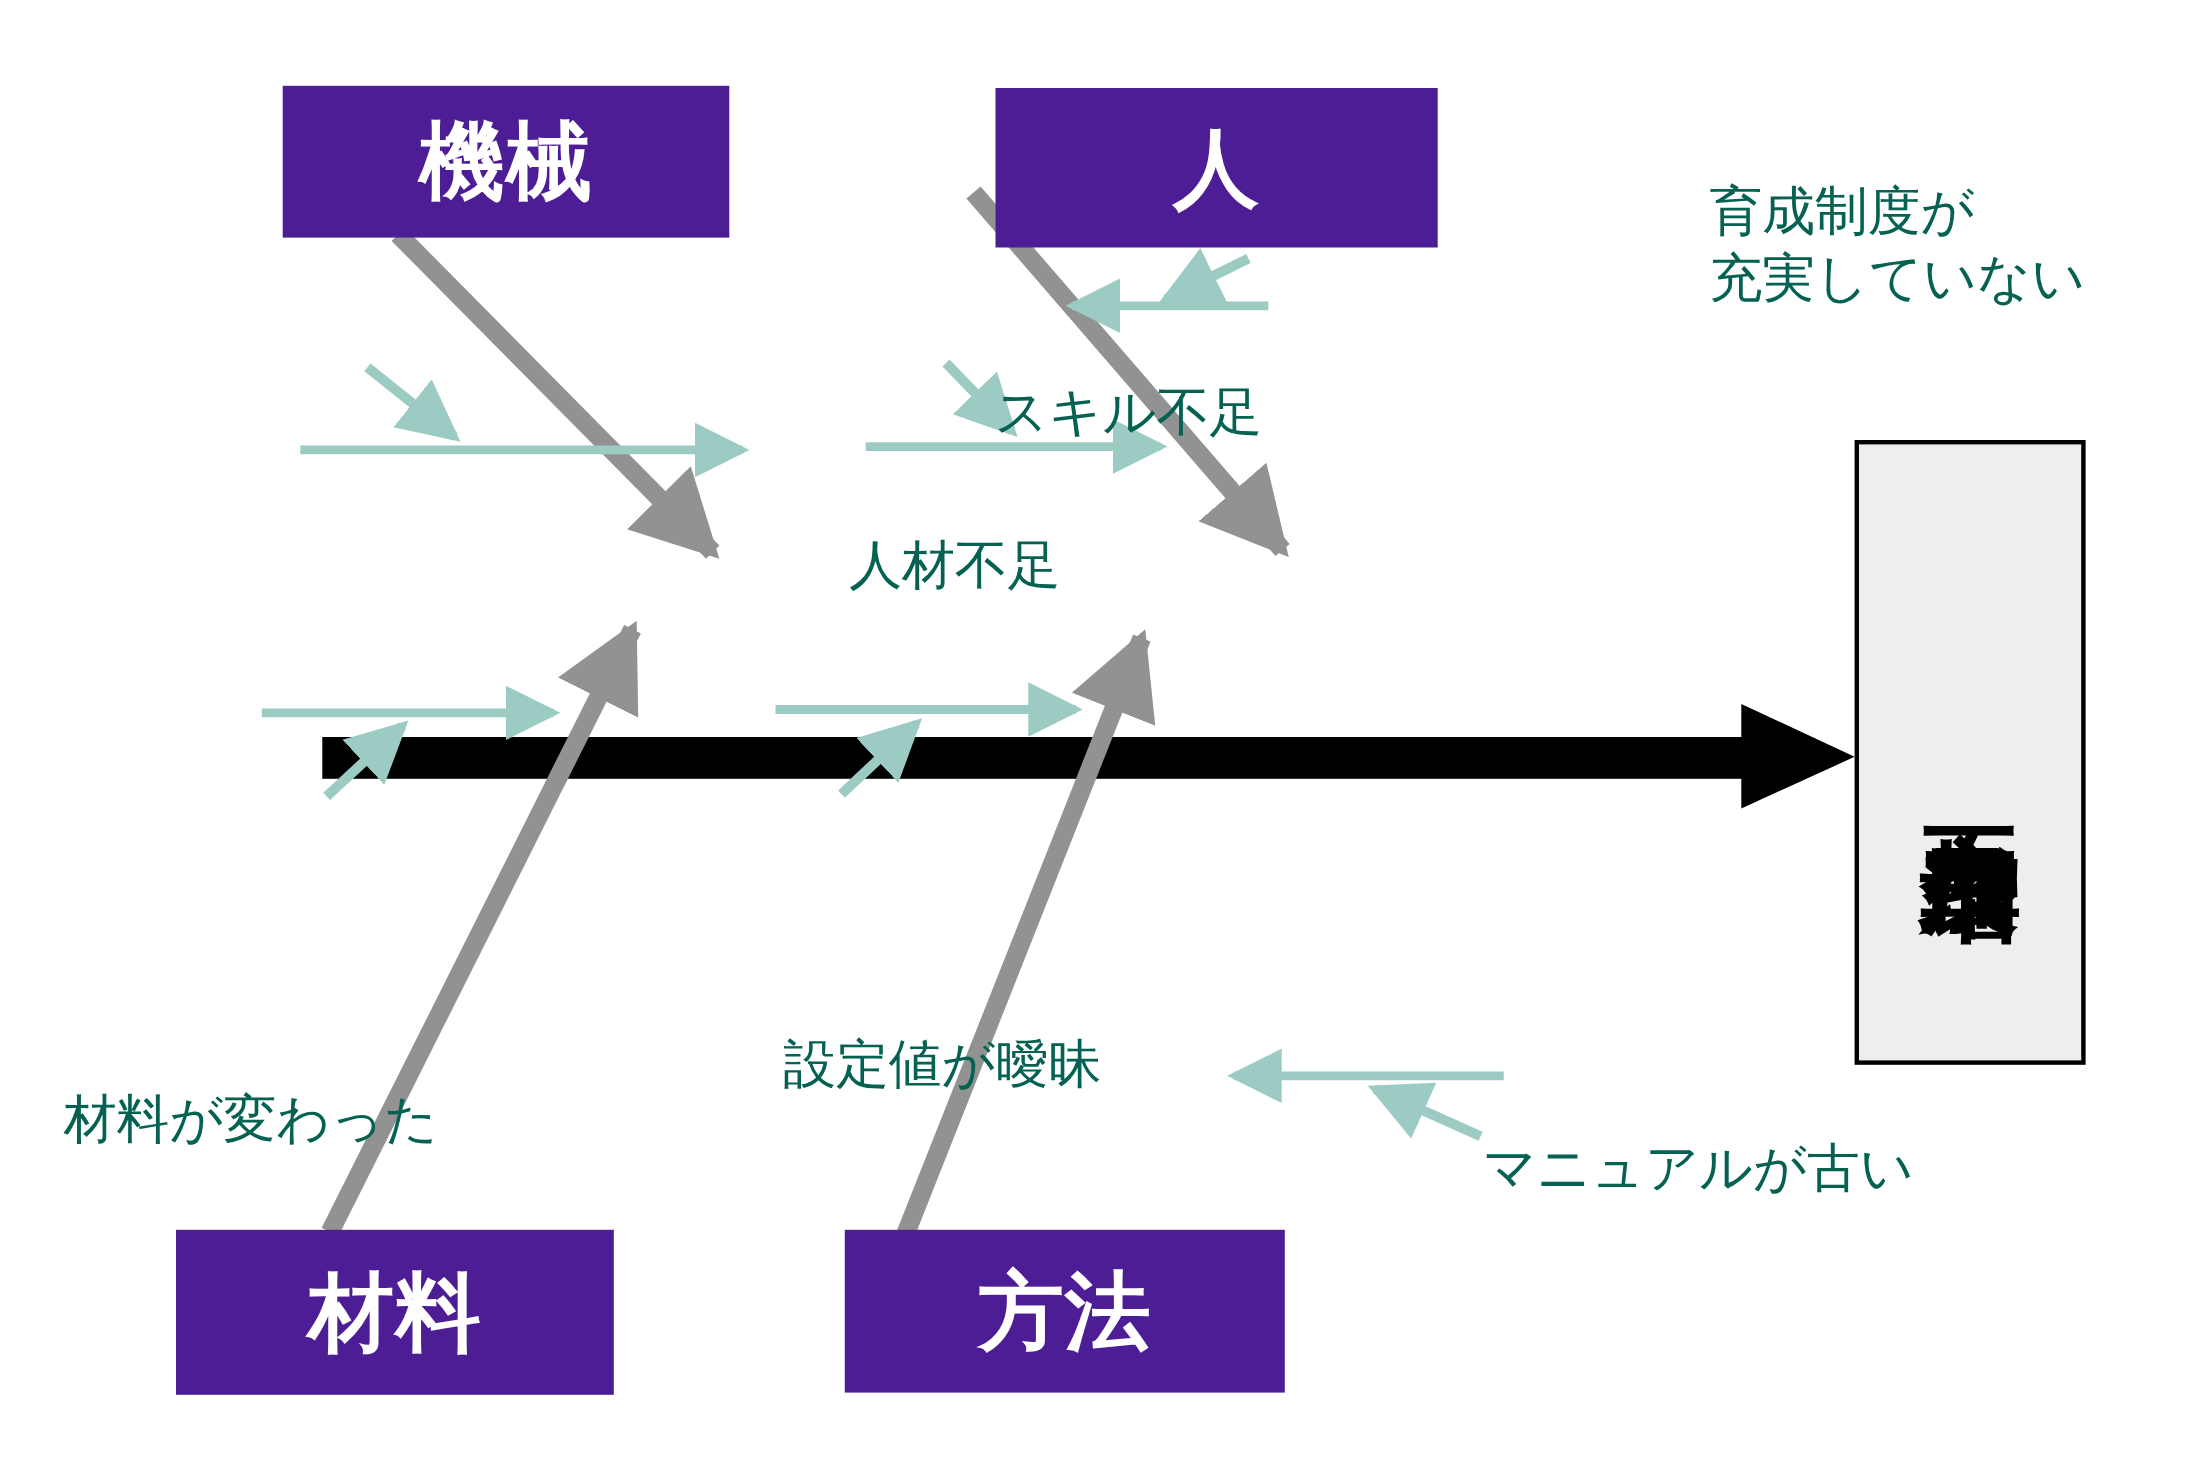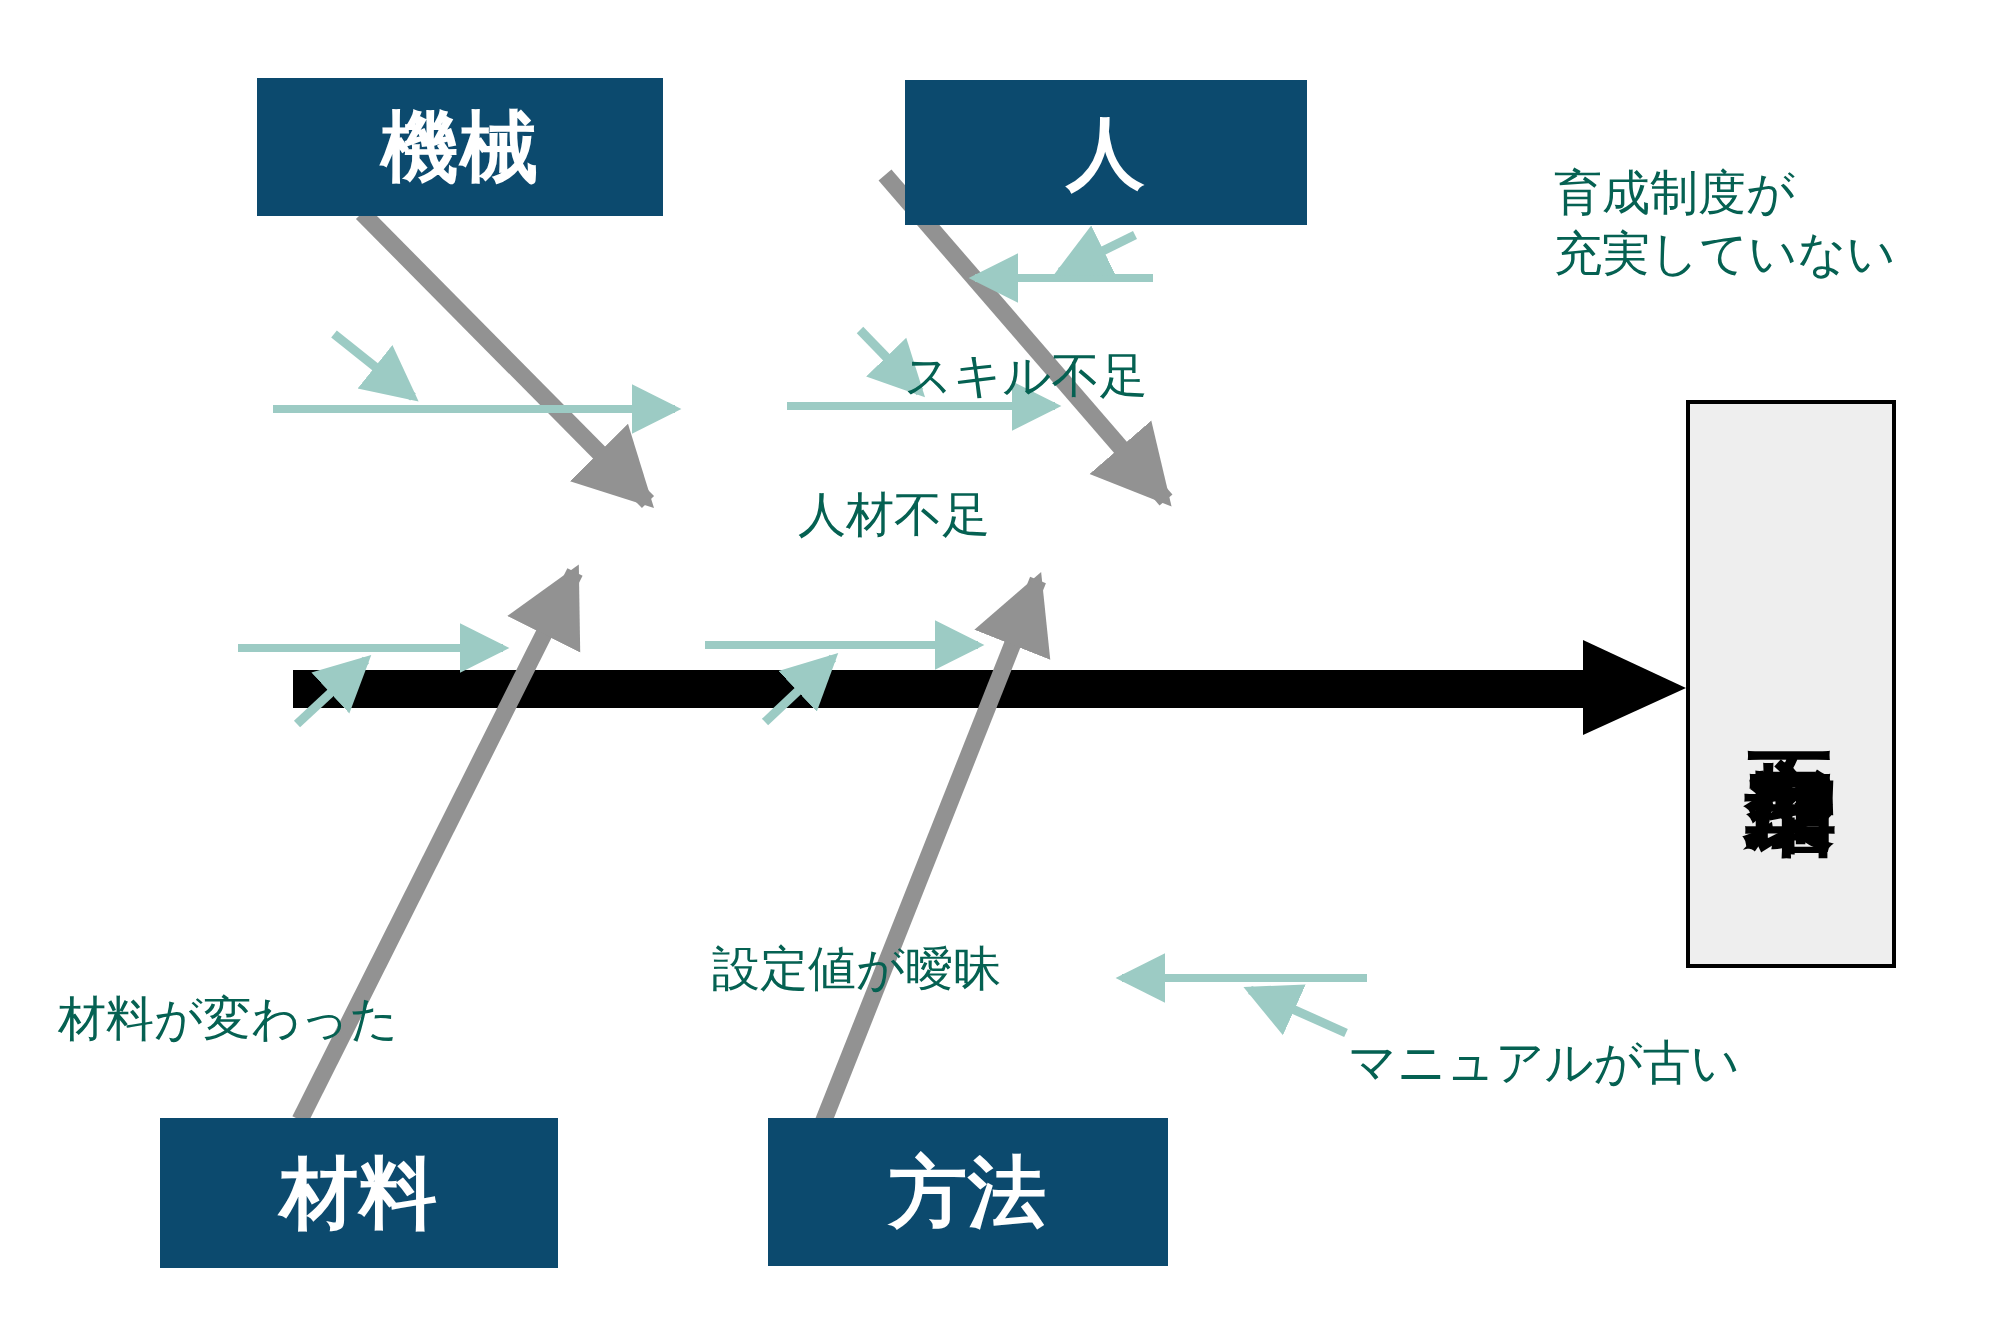--- a/index.html
+++ b/index.html
@@ -2,21 +2,21 @@
 <html><head>
 <meta charset="utf-8">
 <style>
   html,body{margin:0;padding:0;background:#ffffff;}
   body{width:2000px;height:1340px;overflow:hidden;
        font-family:"Liberation Sans","DejaVu Sans",sans-serif;}
   #stage{position:relative;width:2000px;height:1340px;background:#ffffff;}
   svg#fishbone{position:absolute;left:0;top:0;width:2000px;height:1340px;}
 
   .cat-box{position:absolute;display:flex;align-items:center;justify-content:center;
-           background:#0c4a6e;color:#ffffff;font-weight:bold;letter-spacing:.06em;}
+           background:#4c1d95;color:#ffffff;font-weight:bold;letter-spacing:.06em;}
   .cat-label{font-size:78px;line-height:1;}
 
   .effect-box{position:absolute;background:#eeeeee;border:4px solid #000000;
               display:flex;align-items:center;justify-content:center;}
   .effect-label{writing-mode:vertical-rl;text-orientation:upright;
                 font-size:92px;font-weight:bold;color:#000000;line-height:1.02;
                 letter-spacing:.02em;}
 
   .cause-text{position:absolute;color:#056152;font-size:48px;line-height:1.28;
               white-space:pre-line;font-weight:normal;}
@@ -113,21 +113,21 @@
     <span class="cat-label">方法</span>
   </div>
 
   <div class="effect-box" style="left:1686px;top:400px;width:202px;height:560px;">
     <span class="effect-label">不良率増加</span>
   </div>
 
 
   <div class="cause-text" style="left:888px;top:345px;margin-left:16px;">スキル不足</div>
 
-  <div class="cause-text" style="left:772px;top:484px;margin-left:26px;">人材不足</div>
+  <div class="cause-text" style="left:772px;top:484px;">人材不足</div>
 
   <div class="cause-text" style="left:1554px;top:162px;">育成制度が
 充実していない</div>
 
   <div class="cause-text" style="left:58px;top:988px;">材料が変わった</div>
 
   <div class="cause-text" style="left:712px;top:938px;">設定値が曖昧</div>
 
   <div class="cause-text" style="left:1348px;top:1032px;">マニュアルが古い</div>
 

